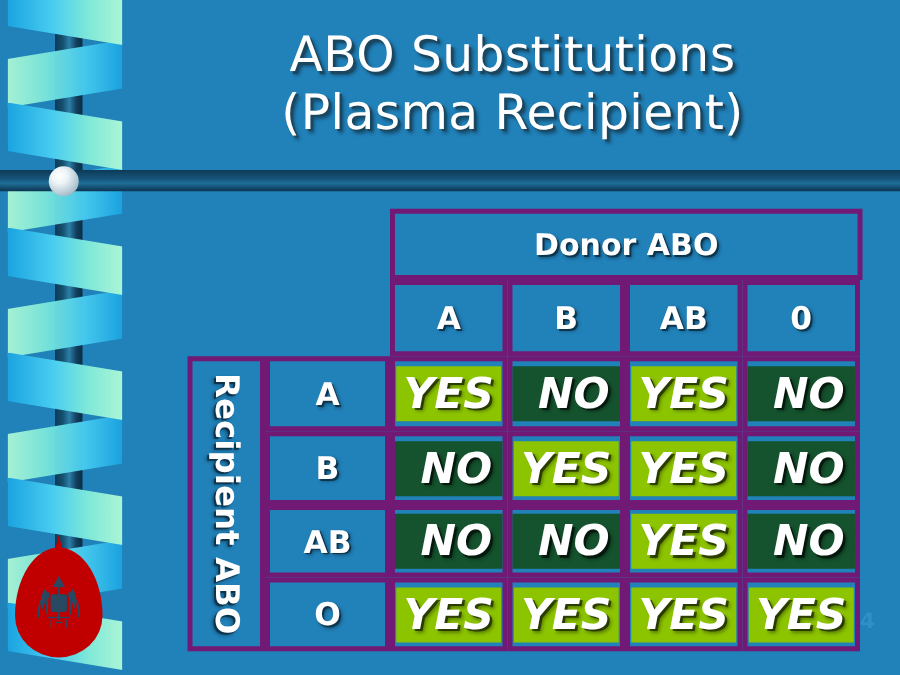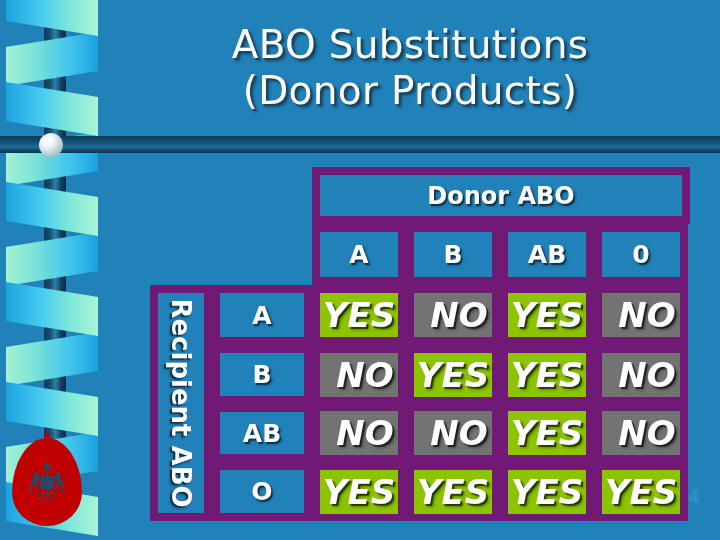--- a/index.html
+++ b/index.html
@@ -85,21 +85,21 @@
     position:absolute;left:688px;top:487px;
     color:#2f90c6;font-size:17px;font-weight:700;
     font-family:"DejaVu Sans", sans-serif;
     z-index:3;
   }
 
   
   #abo-table{
     position:absolute;left:150px;top:167px;width:540px;height:354px;z-index:8;
   }
-  .cellbox{position:absolute;box-sizing:border-box;border:8px solid #701a75;}
+  .cellbox{position:absolute;box-sizing:border-box;border:4px solid #701a75;}
 
   .hdr-donor{
     left:162px;top:0px;width:378px;height:57px;
     display:flex;align-items:center;justify-content:center;
   }
   .hdr-donor span{
     color:#fff;font-weight:700;font-size:24px;
     text-shadow:1.5px 1.5px 0 rgba(10,40,60,.75), 2px 2px 3px rgba(0,0,0,.4);
   }
 
@@ -135,21 +135,21 @@
   .data-cell{
     display:flex;align-items:center;justify-content:center;
   }
   .chip{
     width:84px;height:44px;
     display:flex;align-items:center;justify-content:center;
     font-style:italic;font-weight:700;font-size:34px;color:#ffffff;
     text-shadow:2px 2px 0 rgba(0,0,0,.55), 3px 3px 3px rgba(0,0,0,.35);
   }
   .chip.yes{background:#8CC400;}
-  .chip.no{background:#737373;padding-left:12px;}
+  .chip.no{background:#14532d;padding-left:12px;}
 </style>
 </head>
 <body>
 
 <div id="slide">
 
   <div id="deco">
     <div class="pole"></div>
     <div id="ribbons">
         <div class="ribbon front" style="top: -18px; z-index: 3;">
@@ -187,21 +187,21 @@
         </div>
       </div>
   </div>
 
   <div id="hbar-ext"></div>
   <div id="hbar"></div>
   <div class="sphere"></div>
 
   <div id="title">
     <div>ABO Substitutions</div>
-    <div>(Donor Products)</div>
+    <div>(Plasma Recipient)</div>
   </div>
 
   <div id="slide-number">4</div>
 
   <div id="drop">
     <div class="droptip"></div>
     <div class="dropshape"></div>
     <svg class="emblem" viewBox="0 0 46 52">
       <g fill="#1d4f6b" stroke="#1d4f6b" stroke-width="1.1">
         <path d="M23 6 L19 13 L27 13 Z"></path>

